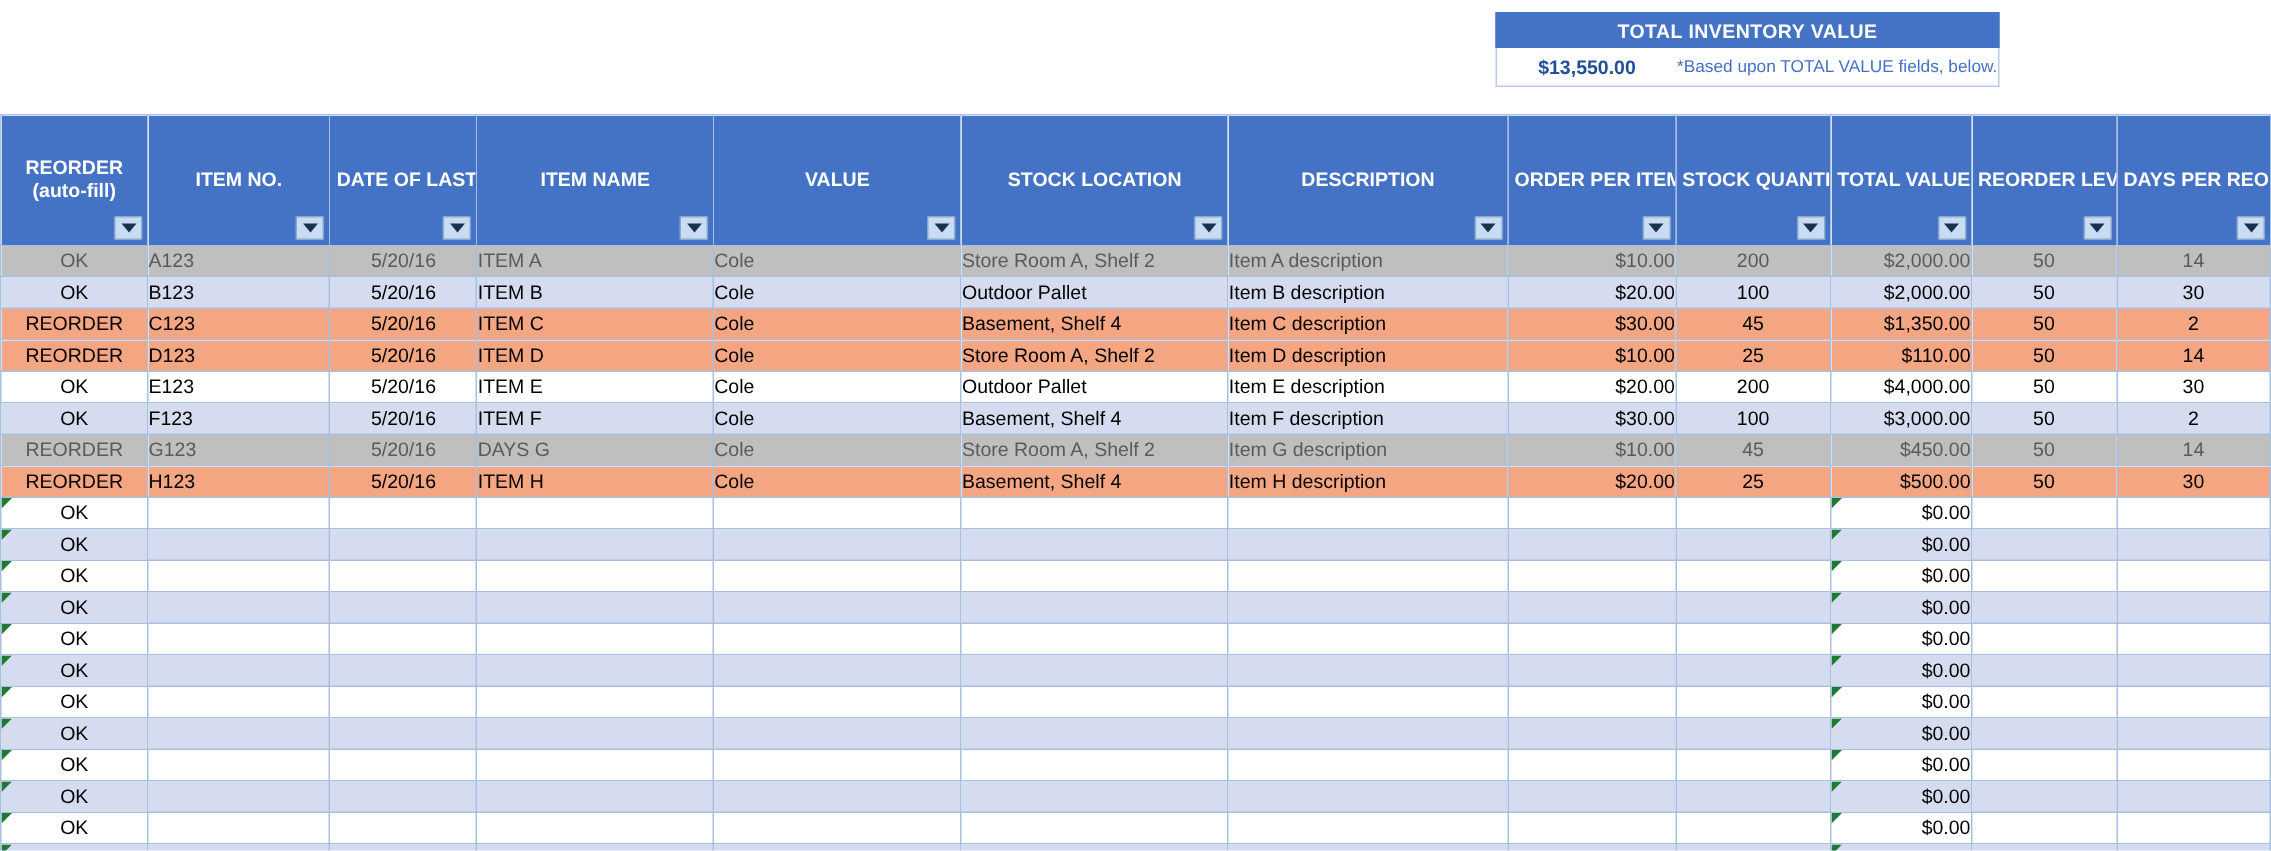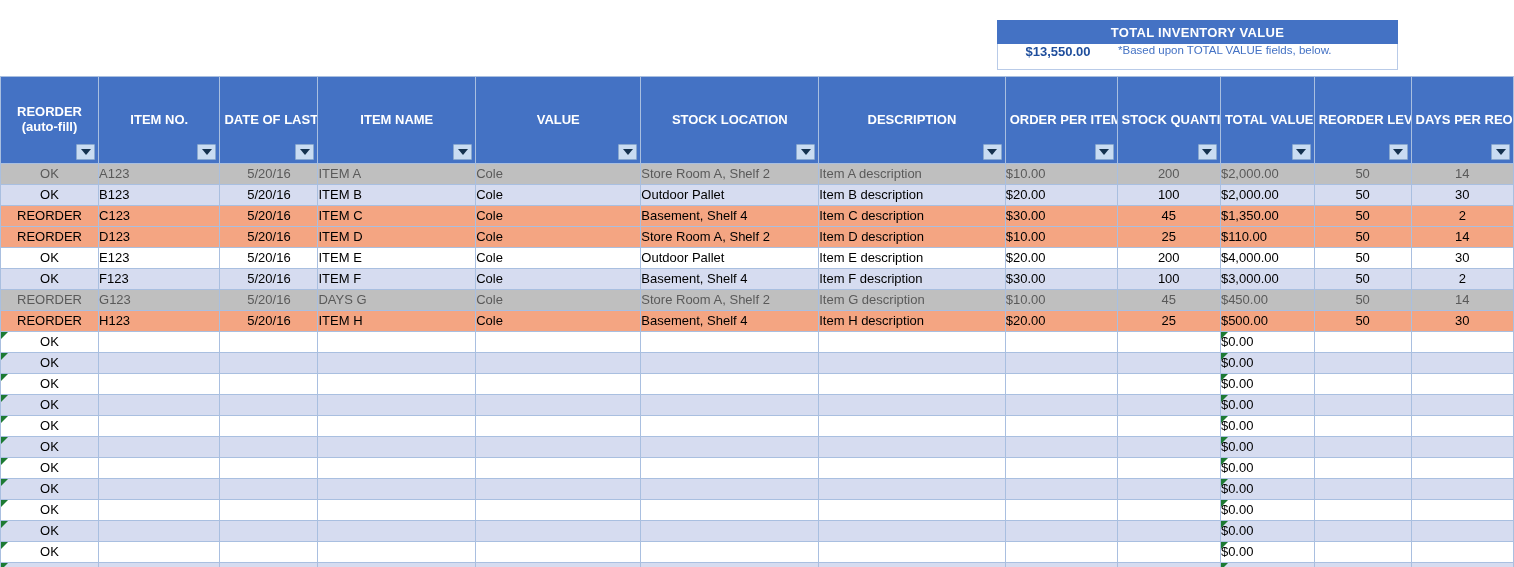--- a/index.html
+++ b/index.html
@@ -14,30 +14,30 @@
 
   
   .title-bar { position:absolute; left:0; top:0; width:1514px; height:75px; }
   .doc-title {
     position:absolute; left:14px; top:26px;
     font-size: 30px; font-weight: bold; letter-spacing: 0.2px;
     color:#4472c4; white-space:nowrap;
   }
 
   
-  .tiv-box { position:absolute; left:997px; top:20px; width:401px; height:50px; }
+  .tiv-box { position:absolute; left:997px; top:8px; width:336px; height:50px; }
   .tiv-head {
     height:24px; background:#4472c4; color:#ffffff;
     font-size:13px; font-weight:bold; letter-spacing:0.3px;
     display:flex; align-items:center; justify-content:center;
     border:1px solid #4472c4;
   }
   .tiv-body {
     height:26px; background:#ffffff; border:1px solid #b9cbe8; border-top:none;
-    display:flex; align-items:flex-start;
+    display:flex; align-items:center;
   }
   .tiv-amount {
     width:120px; text-align:center; font-size:13px; font-weight:bold; color:#1f4e9c;
   }
   .tiv-note {
     font-size:11.5px; color:#4472c4; white-space:nowrap;
   }
 
   
   table.sheet {
@@ -78,21 +78,21 @@
   .filter-btn .tri {
     width:0; height:0;
     border-left:5px solid transparent;
     border-right:5px solid transparent;
     border-top:6px solid #15324f;
   }
 
   tbody td { height:20px; line-height:20px; }
   .c-center { text-align:center; }
   .c-left   { text-align:left; padding-left:5px; }
-  .c-right  { padding-right:6px; }
+  .c-right  { text-align:right; padding-right:6px; }
 
   
   tr.st-grey   td { background:#bfbfbf; color:#5a5a5a; }
   tr.st-blue   td { background:#d6dcf0; color:#000000; }
   tr.st-white  td { background:#ffffff; color:#000000; }
   tr.st-orange td { background:#f4a582; color:#000000; }
 
   
   td.flagged { position:relative; }
   td.flagged::before {

